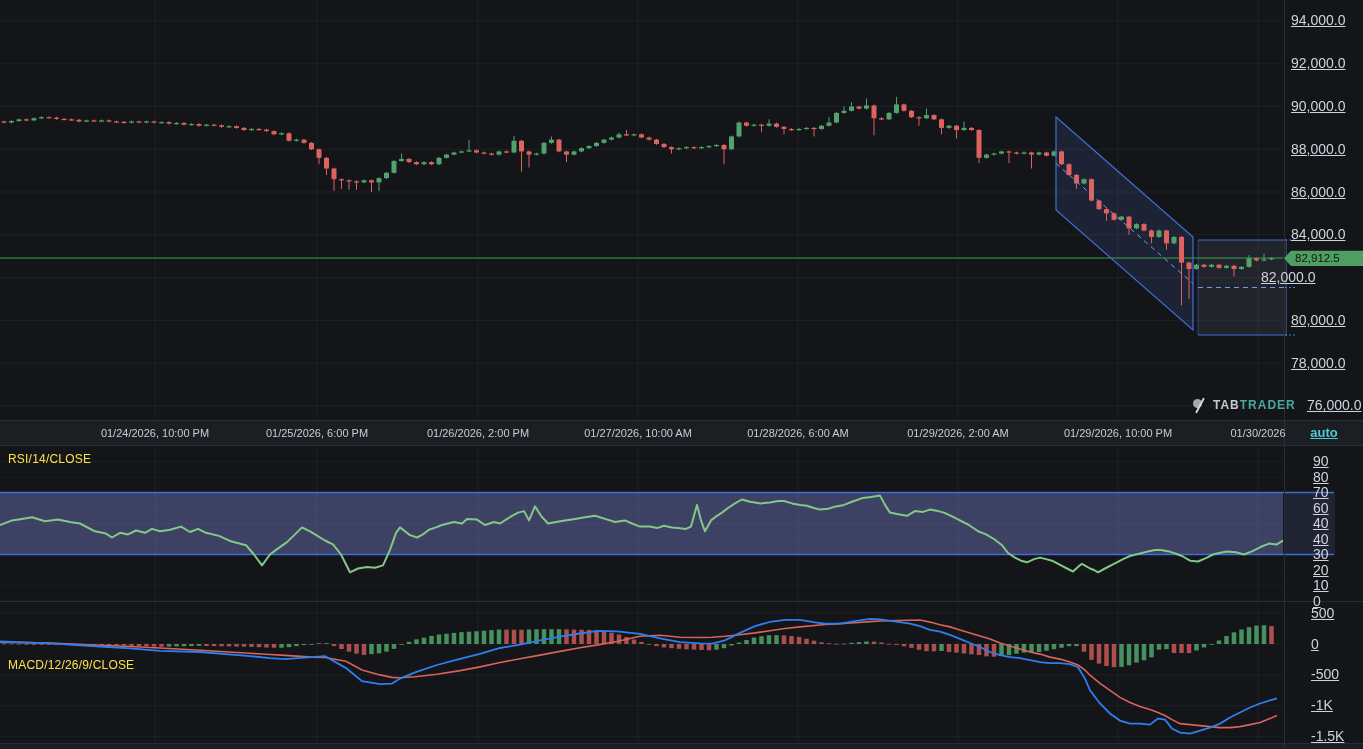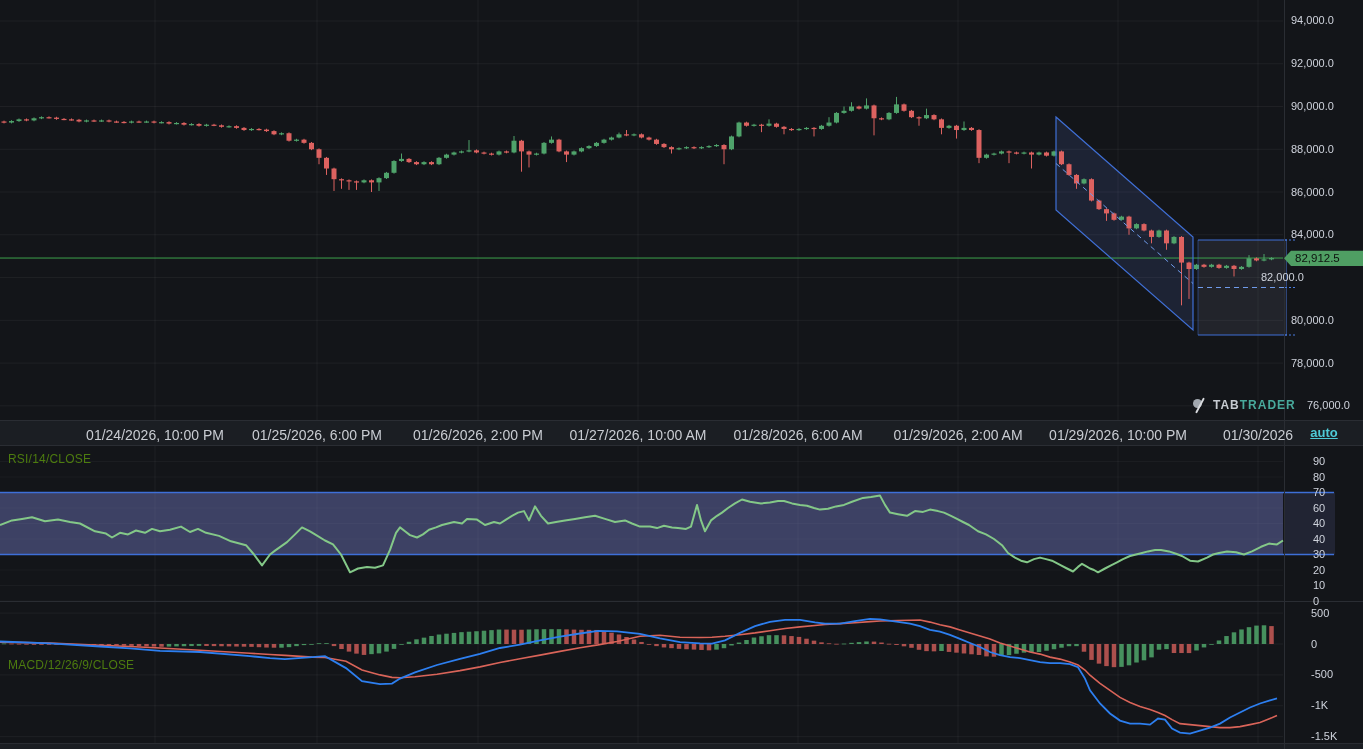--- a/index.html
+++ b/index.html
@@ -1,23 +1,23 @@
 <!DOCTYPE html>
 <html><head>
 <meta charset="utf-8">
 <style>
   html,body{margin:0;padding:0;background:#131519;}
   #app{position:relative;width:1363px;height:749px;background:#131519;overflow:hidden;
        font-family:"Liberation Sans",sans-serif;-webkit-font-smoothing:antialiased;}
   svg{position:absolute;left:0;top:0;display:block;}
   .strip{position:absolute;left:0;width:1363px;background:#1b1e23;}
   .axis-sep{position:absolute;background:#2a2d33;}
-  .tick-label{position:absolute;color:#cfd3dc;font-size:11px;line-height:13px;white-space:nowrap;}
-  .time-label{position:absolute;top:427px;transform:translateX(-50%);color:#c9ccd2;font-size:14px;white-space:nowrap;}
-  .pane-label{position:absolute;left:8px;color:#4d7c0f;font-size:12px;letter-spacing:.2px;}
+  .tick-label{position:absolute;color:#cfd3dc;font-size:14px;line-height:13px;white-space:nowrap;text-decoration:underline;}
+  .time-label{position:absolute;top:427px;transform:translateX(-50%);color:#c9ccd2;font-size:11px;white-space:nowrap;}
+  .pane-label{position:absolute;left:8px;color:#fde047;font-size:12px;letter-spacing:.2px;}
   #watermark{position:absolute;left:1193px;top:395px;height:20px;display:flex;align-items:center;gap:5px;opacity:.92;}
   #wm-logo{width:15px;height:15px;position:relative;}
   #wm-logo .dot{position:absolute;left:0;top:1px;width:9px;height:9px;border-radius:50%;background:#aeb4bc;}
   #wm-logo .slash{position:absolute;left:6px;top:-1px;width:2px;height:17px;background:#e8eaee;transform:rotate(28deg);border-radius:1px;}
   #wm-text{font-size:12px;font-weight:bold;letter-spacing:1px;}
   #wm-text .tab{color:#d6dae0;} #wm-text .trader{color:#4db6a7;}
   #auto-btn{position:absolute;left:1302px;top:425px;width:44px;height:18px;text-align:center;
             color:#4ec9d6;font-size:13px;font-weight:bold;cursor:pointer;text-decoration:underline;}
 </style>
 </head>

